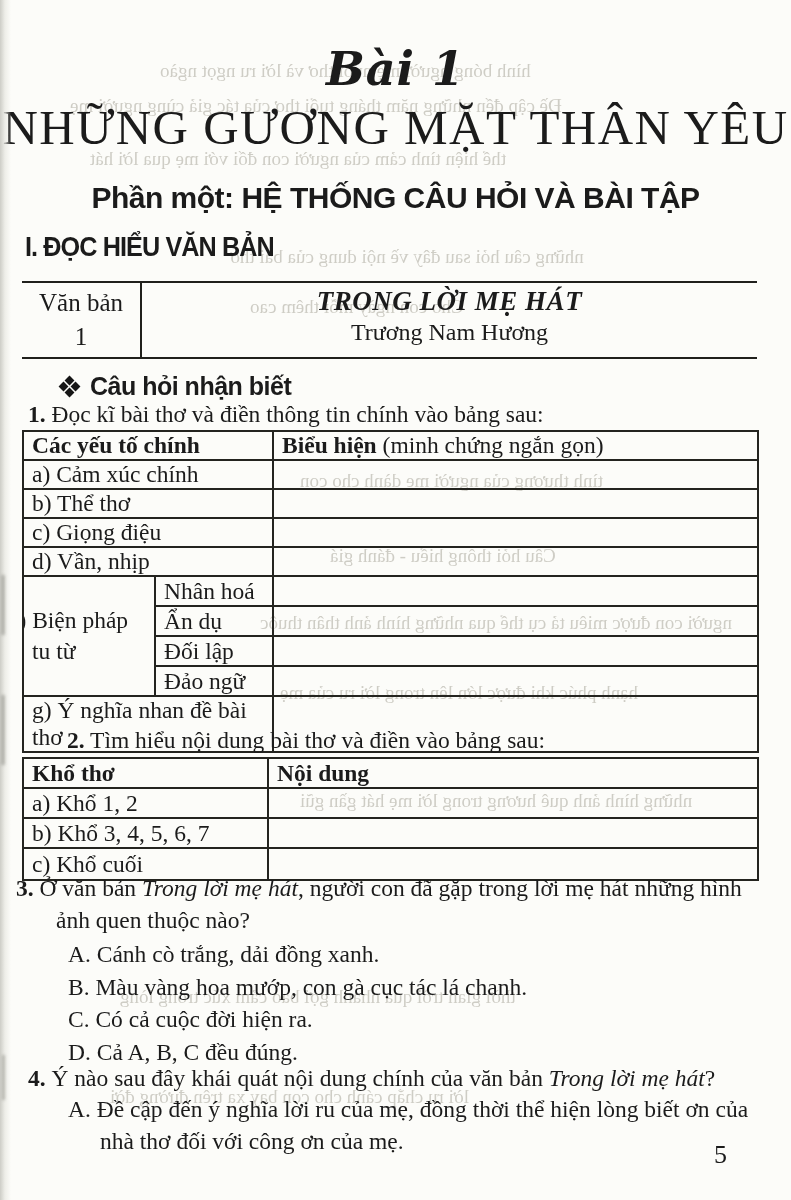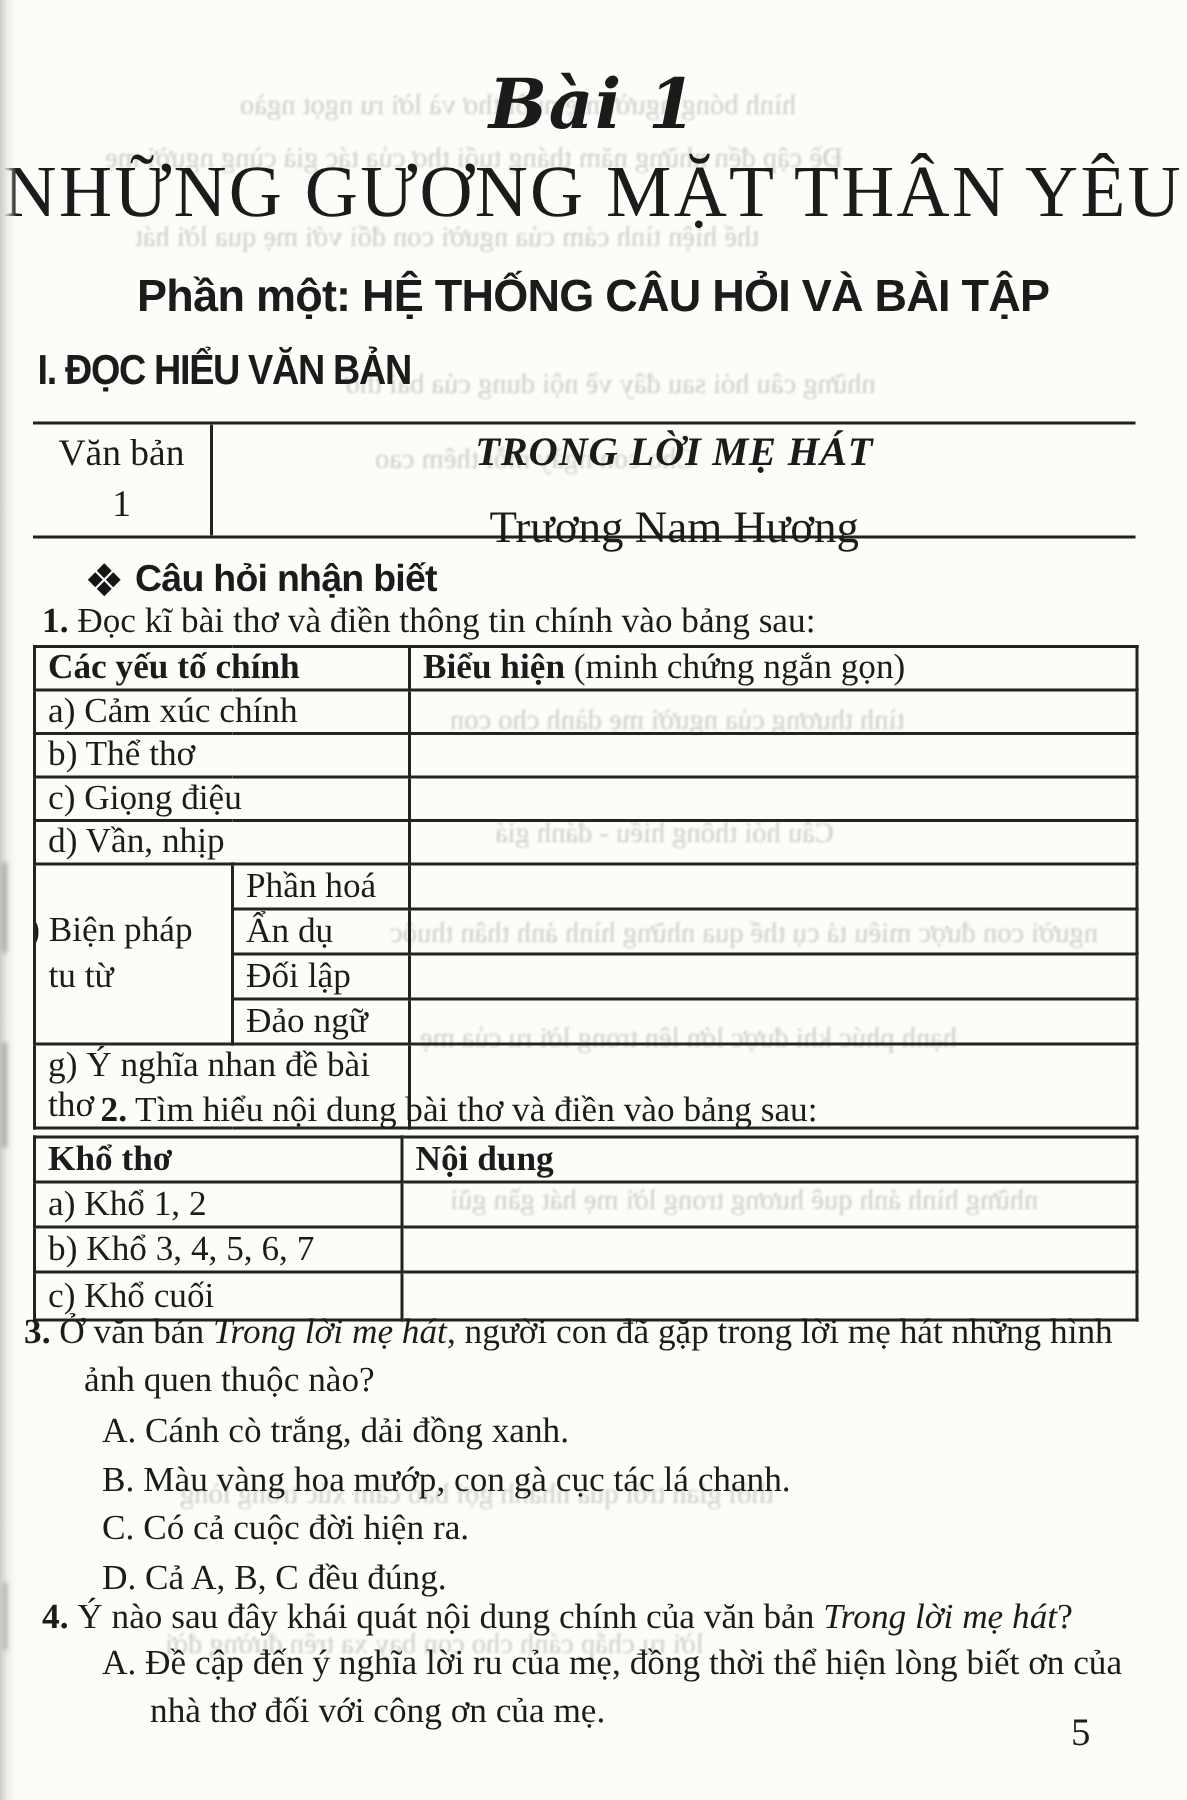--- a/index.html
+++ b/index.html
@@ -50,21 +50,21 @@
     border-top:2px solid #20201c; border-bottom:2px solid #20201c;
     display:flex;
   }
   .vanban-left {
     width:118px; border-right:2px solid #20201c;
     display:flex; flex-direction:column; align-items:center; justify-content:center;
     font-size:25px; line-height:34px;
   }
   .vanban-right { flex:1; text-align:center; padding-top:3px; }
   .vb-title { font-size:27px; font-weight:bold; font-style:italic; letter-spacing:.5px; }
-  .vb-author { font-size:30px; margin-top:18px; }
+  .vb-author { font-size:24px; margin-top:2px; }
   
   .subq-heading {
     position:absolute; top:372px; left:60px;
     display:flex; align-items:center; gap:11px;
     font-family:"Liberation Sans","DejaVu Sans",sans-serif;
     font-weight:bold; font-size:25px; letter-spacing:-0.5px;
   }
   .diamond4 { position:relative; width:19px; height:19px; display:inline-block; }
   .diamond4 i { position:absolute; width:7px; height:7px; background:#151515; transform:rotate(45deg); }
   .diamond4 i:nth-child(1){ top:0;    left:6px; }
@@ -173,21 +173,21 @@
       <tr style="height:29px;">
         <td colspan="2">c) Giọng điệu</td>
         <td></td>
       </tr>
       <tr style="height:29px;">
         <td colspan="2">d) Vần, nhịp</td>
         <td></td>
       </tr>
       <tr style="height:30px;">
         <td rowspan="4" class="group-label">e) Biện pháp tu từ</td>
-        <td>Phần hoá</td>
+        <td>Nhân hoá</td>
         <td></td>
       </tr>
       <tr style="height:30px;">
         <td>Ẩn dụ</td>
         <td></td>
       </tr>
       <tr style="height:30px;">
         <td>Đối lập</td>
         <td></td>
       </tr>

